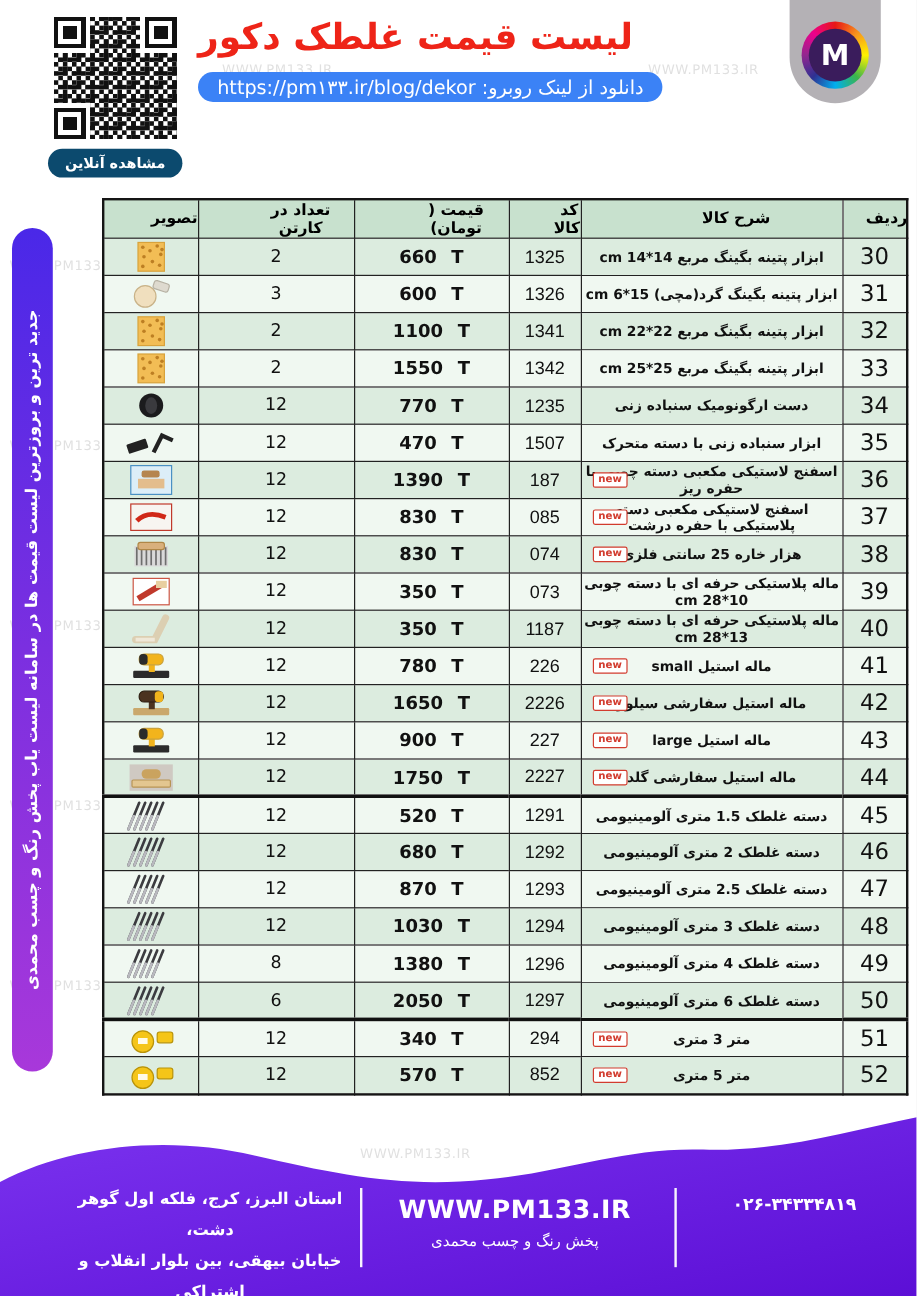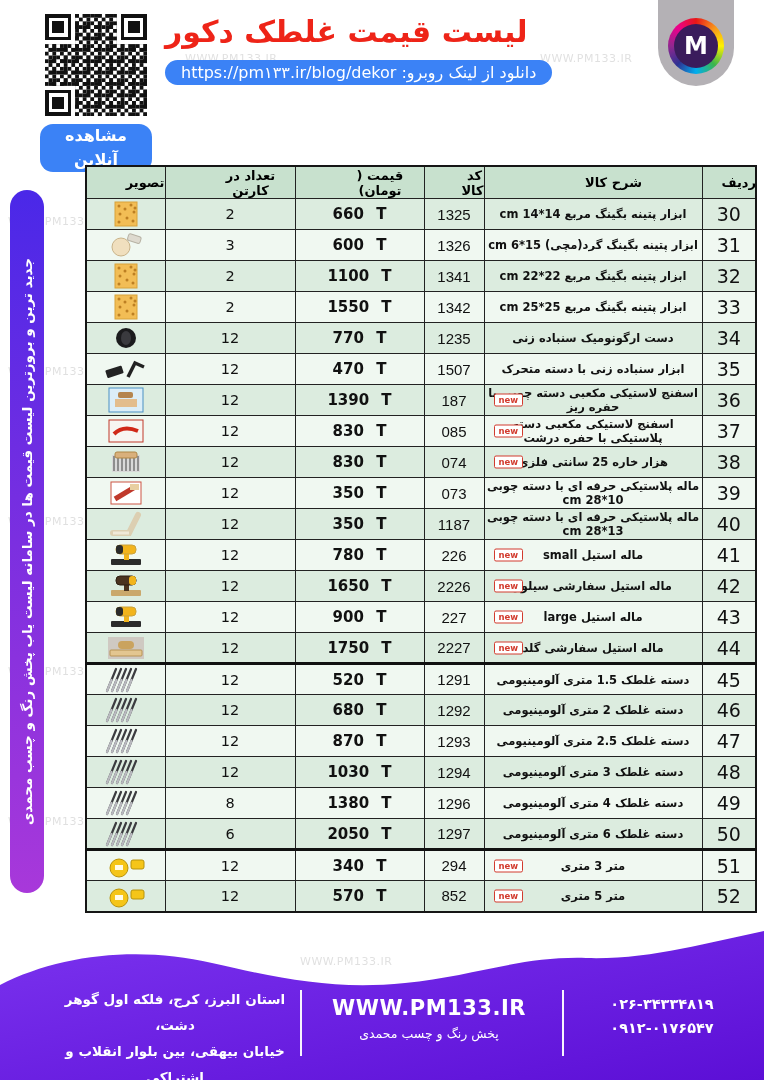--- a/index.html
+++ b/index.html
@@ -6,22 +6,22 @@
   body{background:#e9e9e9;font-family:"DejaVu Sans","Liberation Sans",sans-serif;}
   .page{position:relative;width:764px;height:1080px;margin:0 auto;background:#ffffff;overflow:hidden;}
 
   
   .wm{position:absolute;color:#9a9a9a;opacity:.30;font-size:11px;letter-spacing:.5px;pointer-events:none;white-space:nowrap;}
   .wm.small{font-size:8px;color:#c59a9a;opacity:.5;}
 
   
   .qr-wrap{position:absolute;left:40px;top:10px;width:112px;text-align:center;}
   .qr{width:110px;height:110px;display:block;margin:0 auto;background:#fff;}
-  .view-online{display:inline-block;margin-top:4px;background:#3b82f6;color:#fff;font-weight:bold;
-    font-size:16px;line-height:24px;padding:0 14px;border-radius:13px;border:none;cursor:pointer;
+  .view-online{display:inline-block;margin-top:4px;background:#0c4a6e;color:#fff;font-weight:bold;
+    font-size:12px;line-height:24px;padding:0 14px;border-radius:13px;border:none;cursor:pointer;
     font-family:inherit;}
   .title-block{position:absolute;left:165px;top:14px;width:480px;text-align:left;direction:rtl;}
   .page-title{color:#ee2418;font-size:30px;font-weight:800;line-height:1.2;margin:0;}
   .page-date{color:#ee2418;font-size:15px;font-weight:bold;margin-top:16px;}
   .dl-pill{display:inline-block;margin-top:10px;background:#3b82f6;color:#fff;font-size:16px;
     line-height:25px;padding:0 16px;border-radius:14px;direction:rtl;}
   .logo-ribbon{position:absolute;left:658px;top:0;width:76px;height:86px;background:#b4b1b5;
     border-radius:0 0 38px 38px;}
   .logo-ring{position:absolute;left:10px;top:18px;width:56px;height:56px;border-radius:50%;
     background:conic-gradient(#e81717,#f7941d,#fff200,#3cb54a,#00aeef,#2e3192,#92278f,#ec008c,#e81717);
@@ -625,18 +625,17 @@
 
       </div>
       <div class="f-div d2"></div>
       <div class="f-center">
         <div class="f-site">WWW.PM133.IR</div>
         <div class="f-brand">پخش رنگ و چسب محمدی</div>
       </div>
       <div class="f-div d1"></div>
       <div class="f-phones">
         <div>۰۲۶-۳۴۳۳۴۸۱۹</div>
-        <div>۰۹۱۲-۰۱۷۶۵۴۷</div>
       </div>
     </div>
   </div>
 
 </div>
 
 </body></html>

